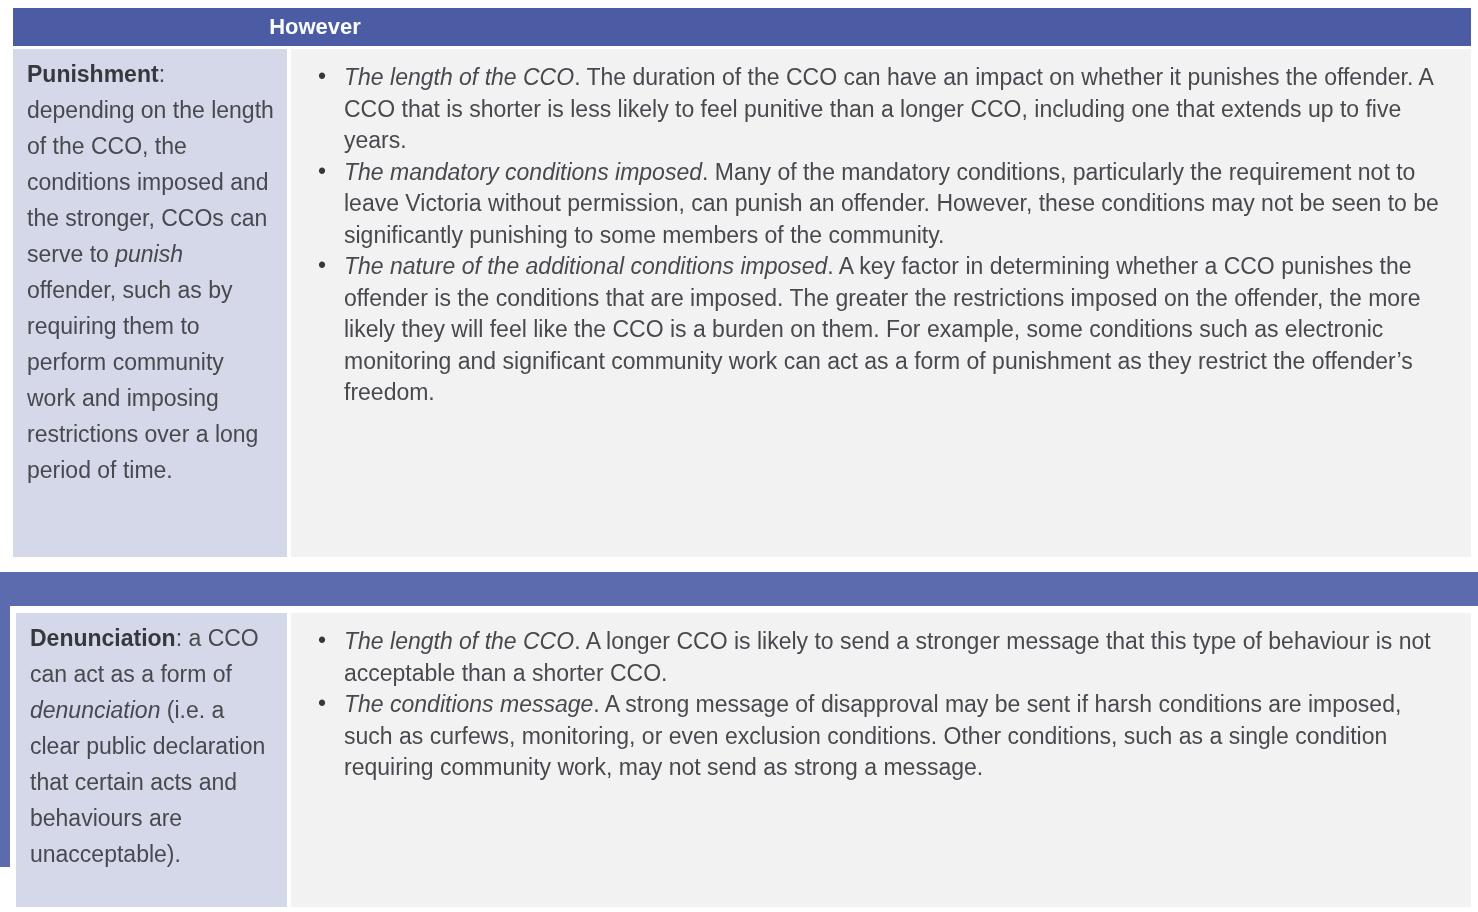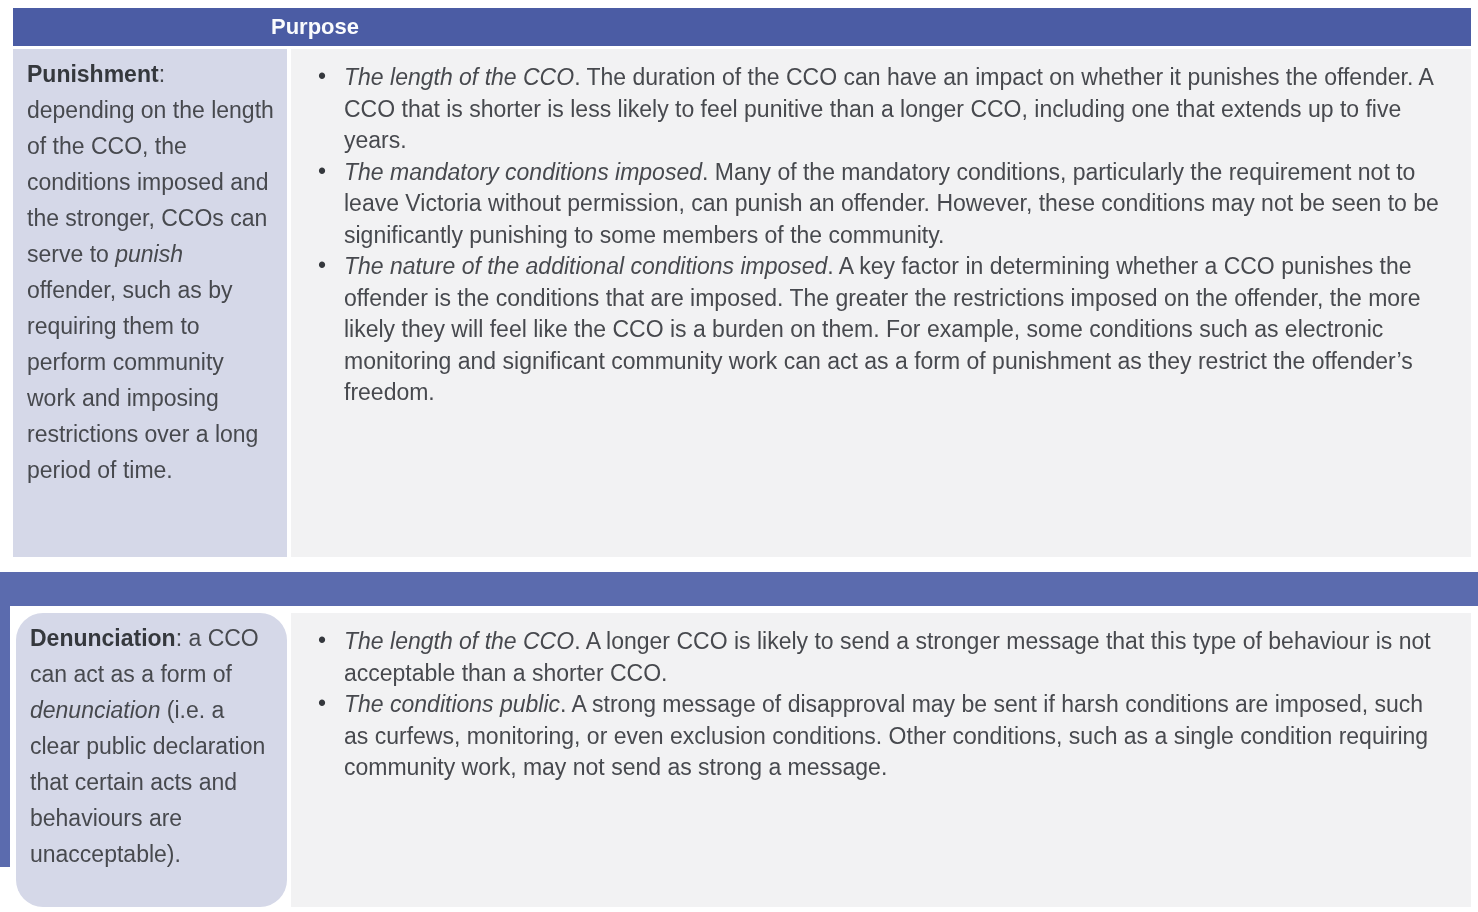--- a/index.html
+++ b/index.html
@@ -30,21 +30,21 @@
   .row2 { top:613px; height:294px; }
 
   .cell { position:absolute; top:0; height:100%; box-sizing:border-box; color:var(--body_text); }
 
   .purpose-cell {
     background:var(--purpose_cell_bg);
     font-size:23px; line-height:36px;
     padding:7px 12px 0 14px;
   }
   .row1 .purpose-cell { left:13px; width:274px; }
-  .row2 .purpose-cell { left:16px; width:271px;border-radius:27px; }
+  .row2 .purpose-cell { left:16px; width:271px; }
 
   .seg-bold   { font-weight:bold; color:var(--term_text); }
   .seg-italic { font-style:italic; }
 
   .factors-cell {
     left:291px; width:1180px;
     background:var(--factors_cell_bg);
     font-size:23px; line-height:31.5px;
     padding:9px 22px 0 18px;
   }
@@ -66,21 +66,21 @@
     position:absolute; left:0; top:572px; width:10px; height:295px;
     background:var(--divider_bg);
   }
 </style>
 </head>
 <body>
 
 <div class="page">
 
   <div class="thead">
-    <div class="th th-purpose">Purpose</div>
+    <div class="th th-purpose">However</div>
   </div>
 
   <div class="row row1">
     <div class="cell purpose-cell"><span class="seg-bold">Punishment</span><span class="seg-normal">: depending on the length of the CCO, the conditions imposed and the stronger, CCOs can serve to </span><span class="seg-italic">punish</span><span class="seg-normal"> offender, such as by requiring them to perform community work and imposing restrictions over a long period of time.</span></div>
     <div class="cell factors-cell">
       <ul class="factors-list">
           <li><span class="lead">The length of the CCO</span><span>. The duration of the CCO can have an impact on whether it punishes the offender. A CCO that is shorter is less likely to feel punitive than a longer CCO, including one that extends up to five years.</span></li>
           <li><span class="lead">The mandatory conditions imposed</span><span>. Many of the mandatory conditions, particularly the requirement not to leave Victoria without permission, can punish an offender. However, these conditions may not be seen to be significantly punishing to some members of the community.</span></li>
           <li><span class="lead">The nature of the additional conditions imposed</span><span>. A key factor in determining whether a CCO punishes the offender is the conditions that are imposed. The greater the restrictions imposed on the offender, the more likely they will feel like the CCO is a burden on them. For example, some conditions such as electronic monitoring and significant community work can act as a form of punishment as they restrict the offender’s freedom.</span></li>
         </ul>
@@ -88,18 +88,18 @@
   </div>
 
   <div class="divider-bar"></div>
   <div class="left-accent"></div>
 
   <div class="row row2">
     <div class="cell purpose-cell"><span class="seg-bold">Denunciation</span><span class="seg-normal">: a CCO can act as a form of </span><span class="seg-italic">denunciation</span><span class="seg-normal"> (i.e. a clear public declaration that certain acts and behaviours are unacceptable).</span></div>
     <div class="cell factors-cell">
       <ul class="factors-list">
           <li><span class="lead">The length of the CCO</span><span>. A longer CCO is likely to send a stronger message that this type of behaviour is not acceptable than a shorter CCO.</span></li>
-          <li><span class="lead">The conditions public</span><span>. A strong message of disapproval may be sent if harsh conditions are imposed, such as curfews, monitoring, or even exclusion conditions. Other conditions, such as a single condition requiring community work, may not send as strong a message.</span></li>
+          <li><span class="lead">The conditions message</span><span>. A strong message of disapproval may be sent if harsh conditions are imposed, such as curfews, monitoring, or even exclusion conditions. Other conditions, such as a single condition requiring community work, may not send as strong a message.</span></li>
         </ul>
     </div>
   </div>
 
 </div>
 
 </body></html>

